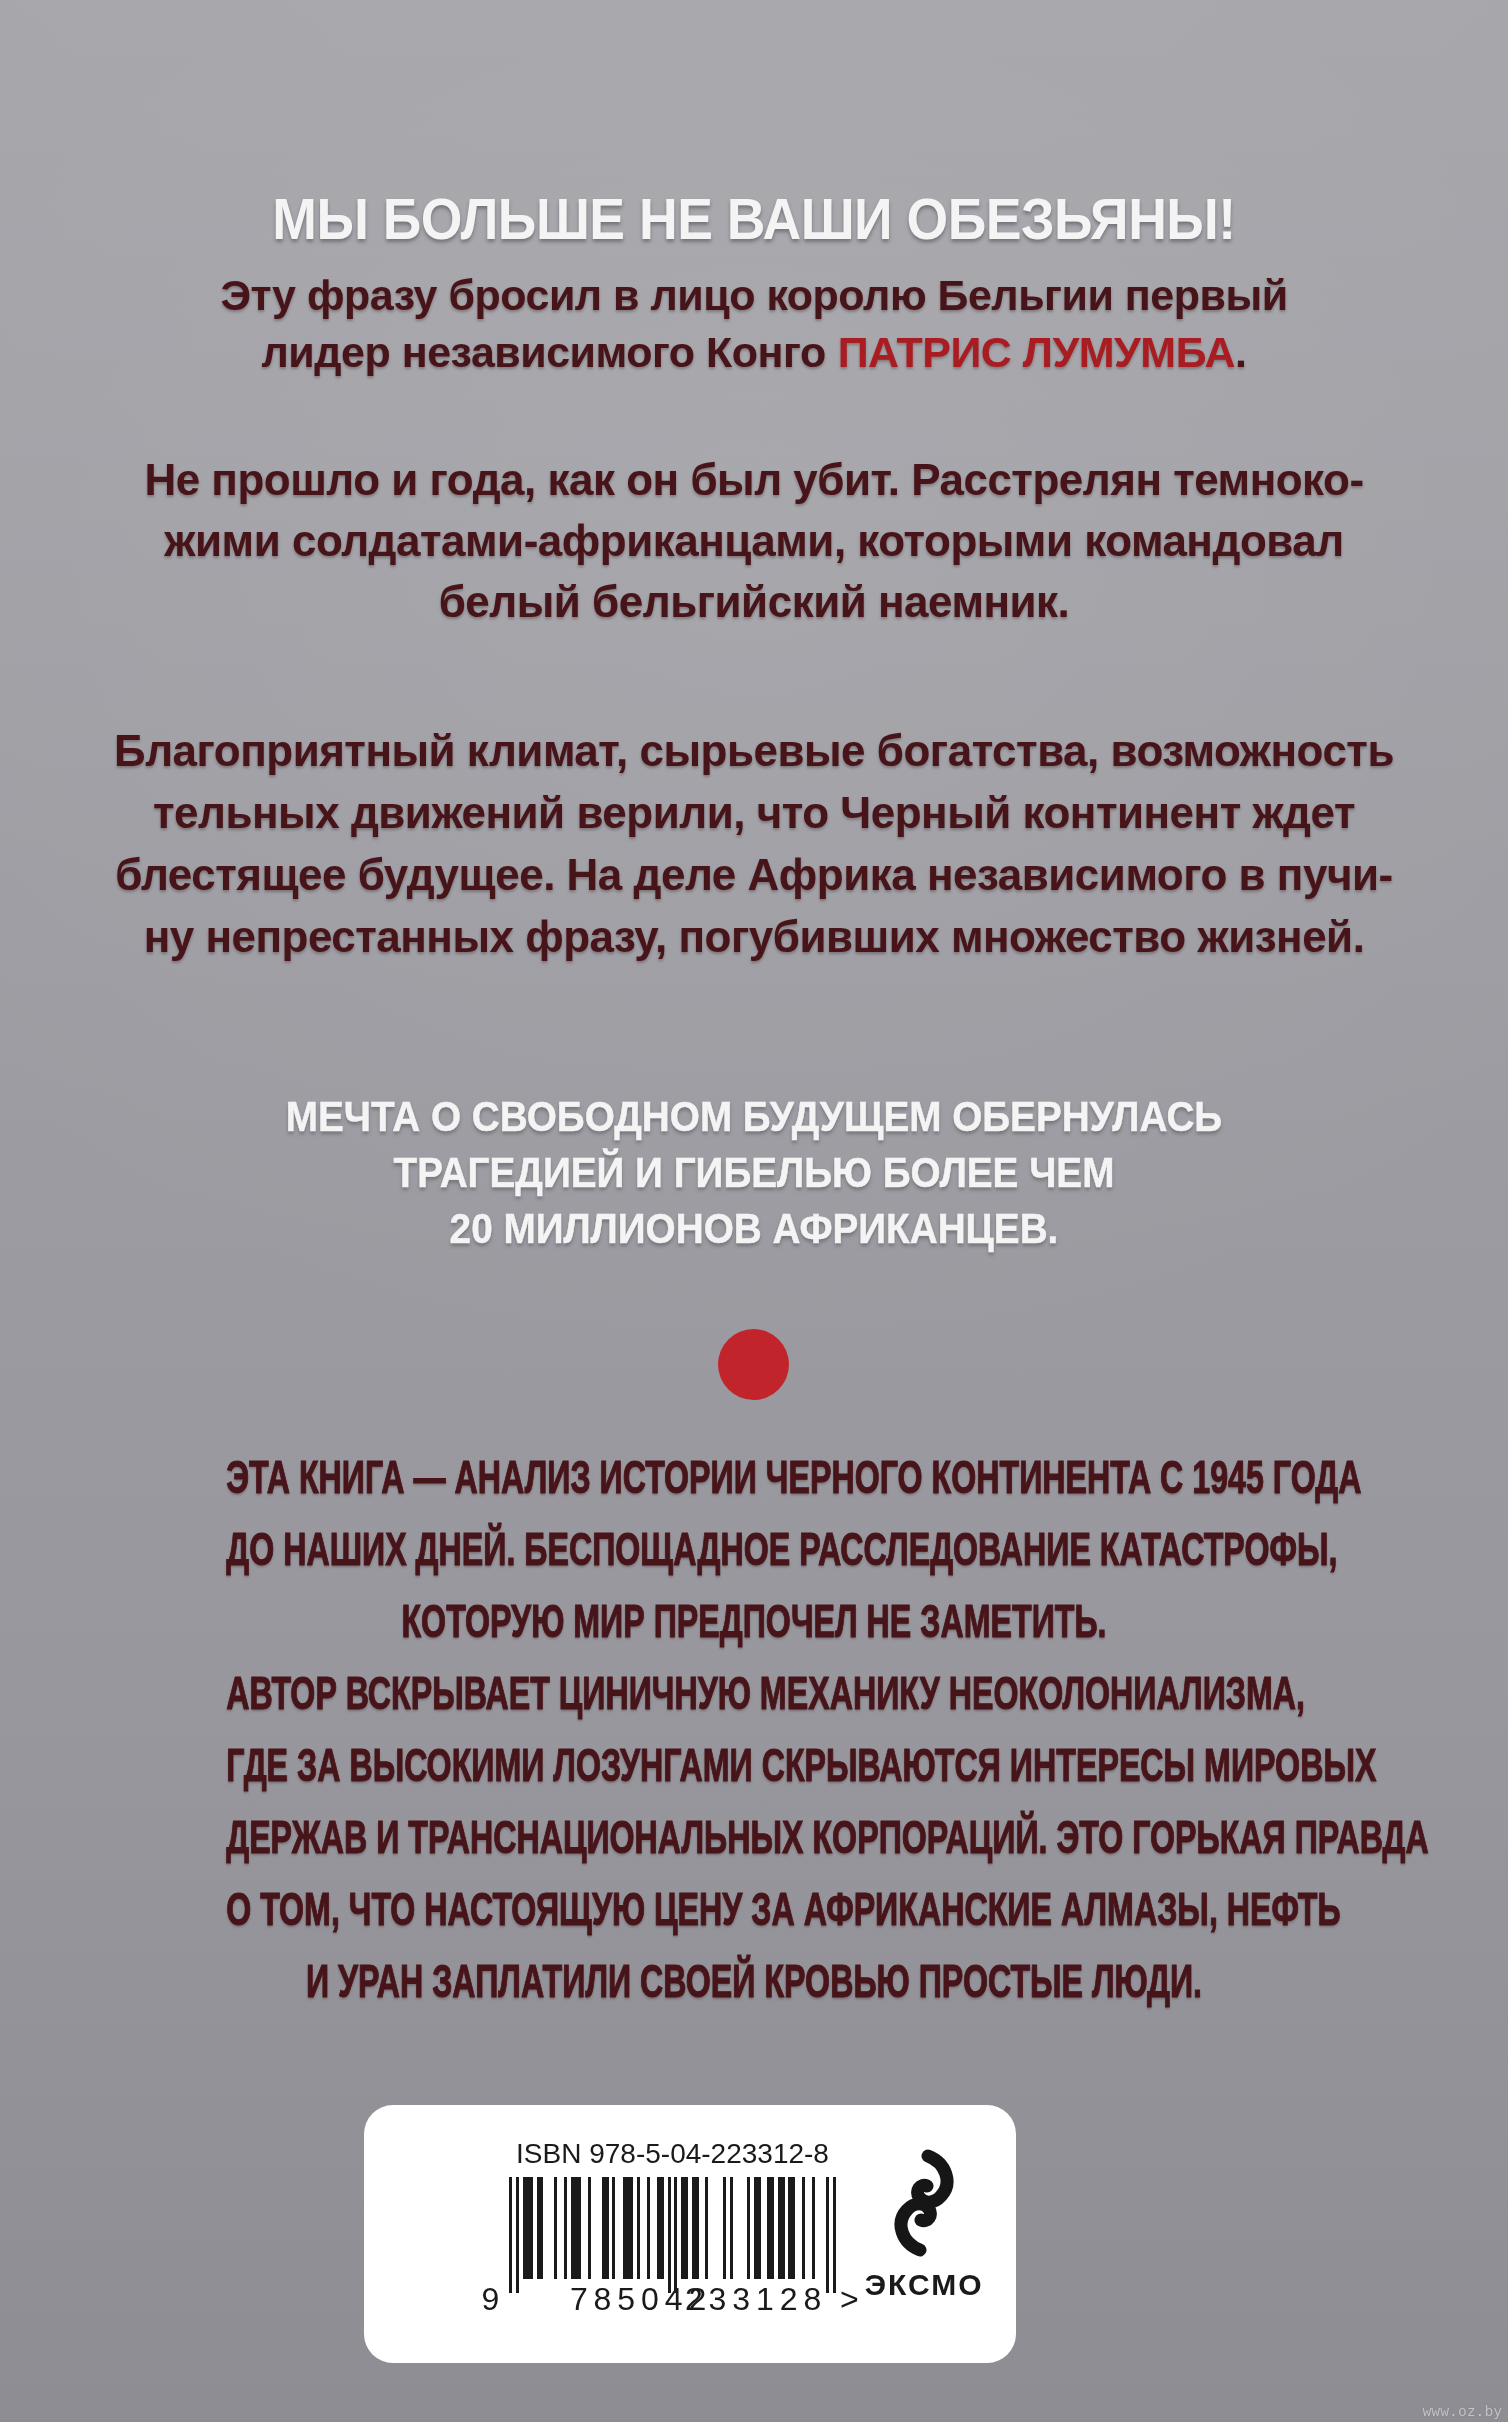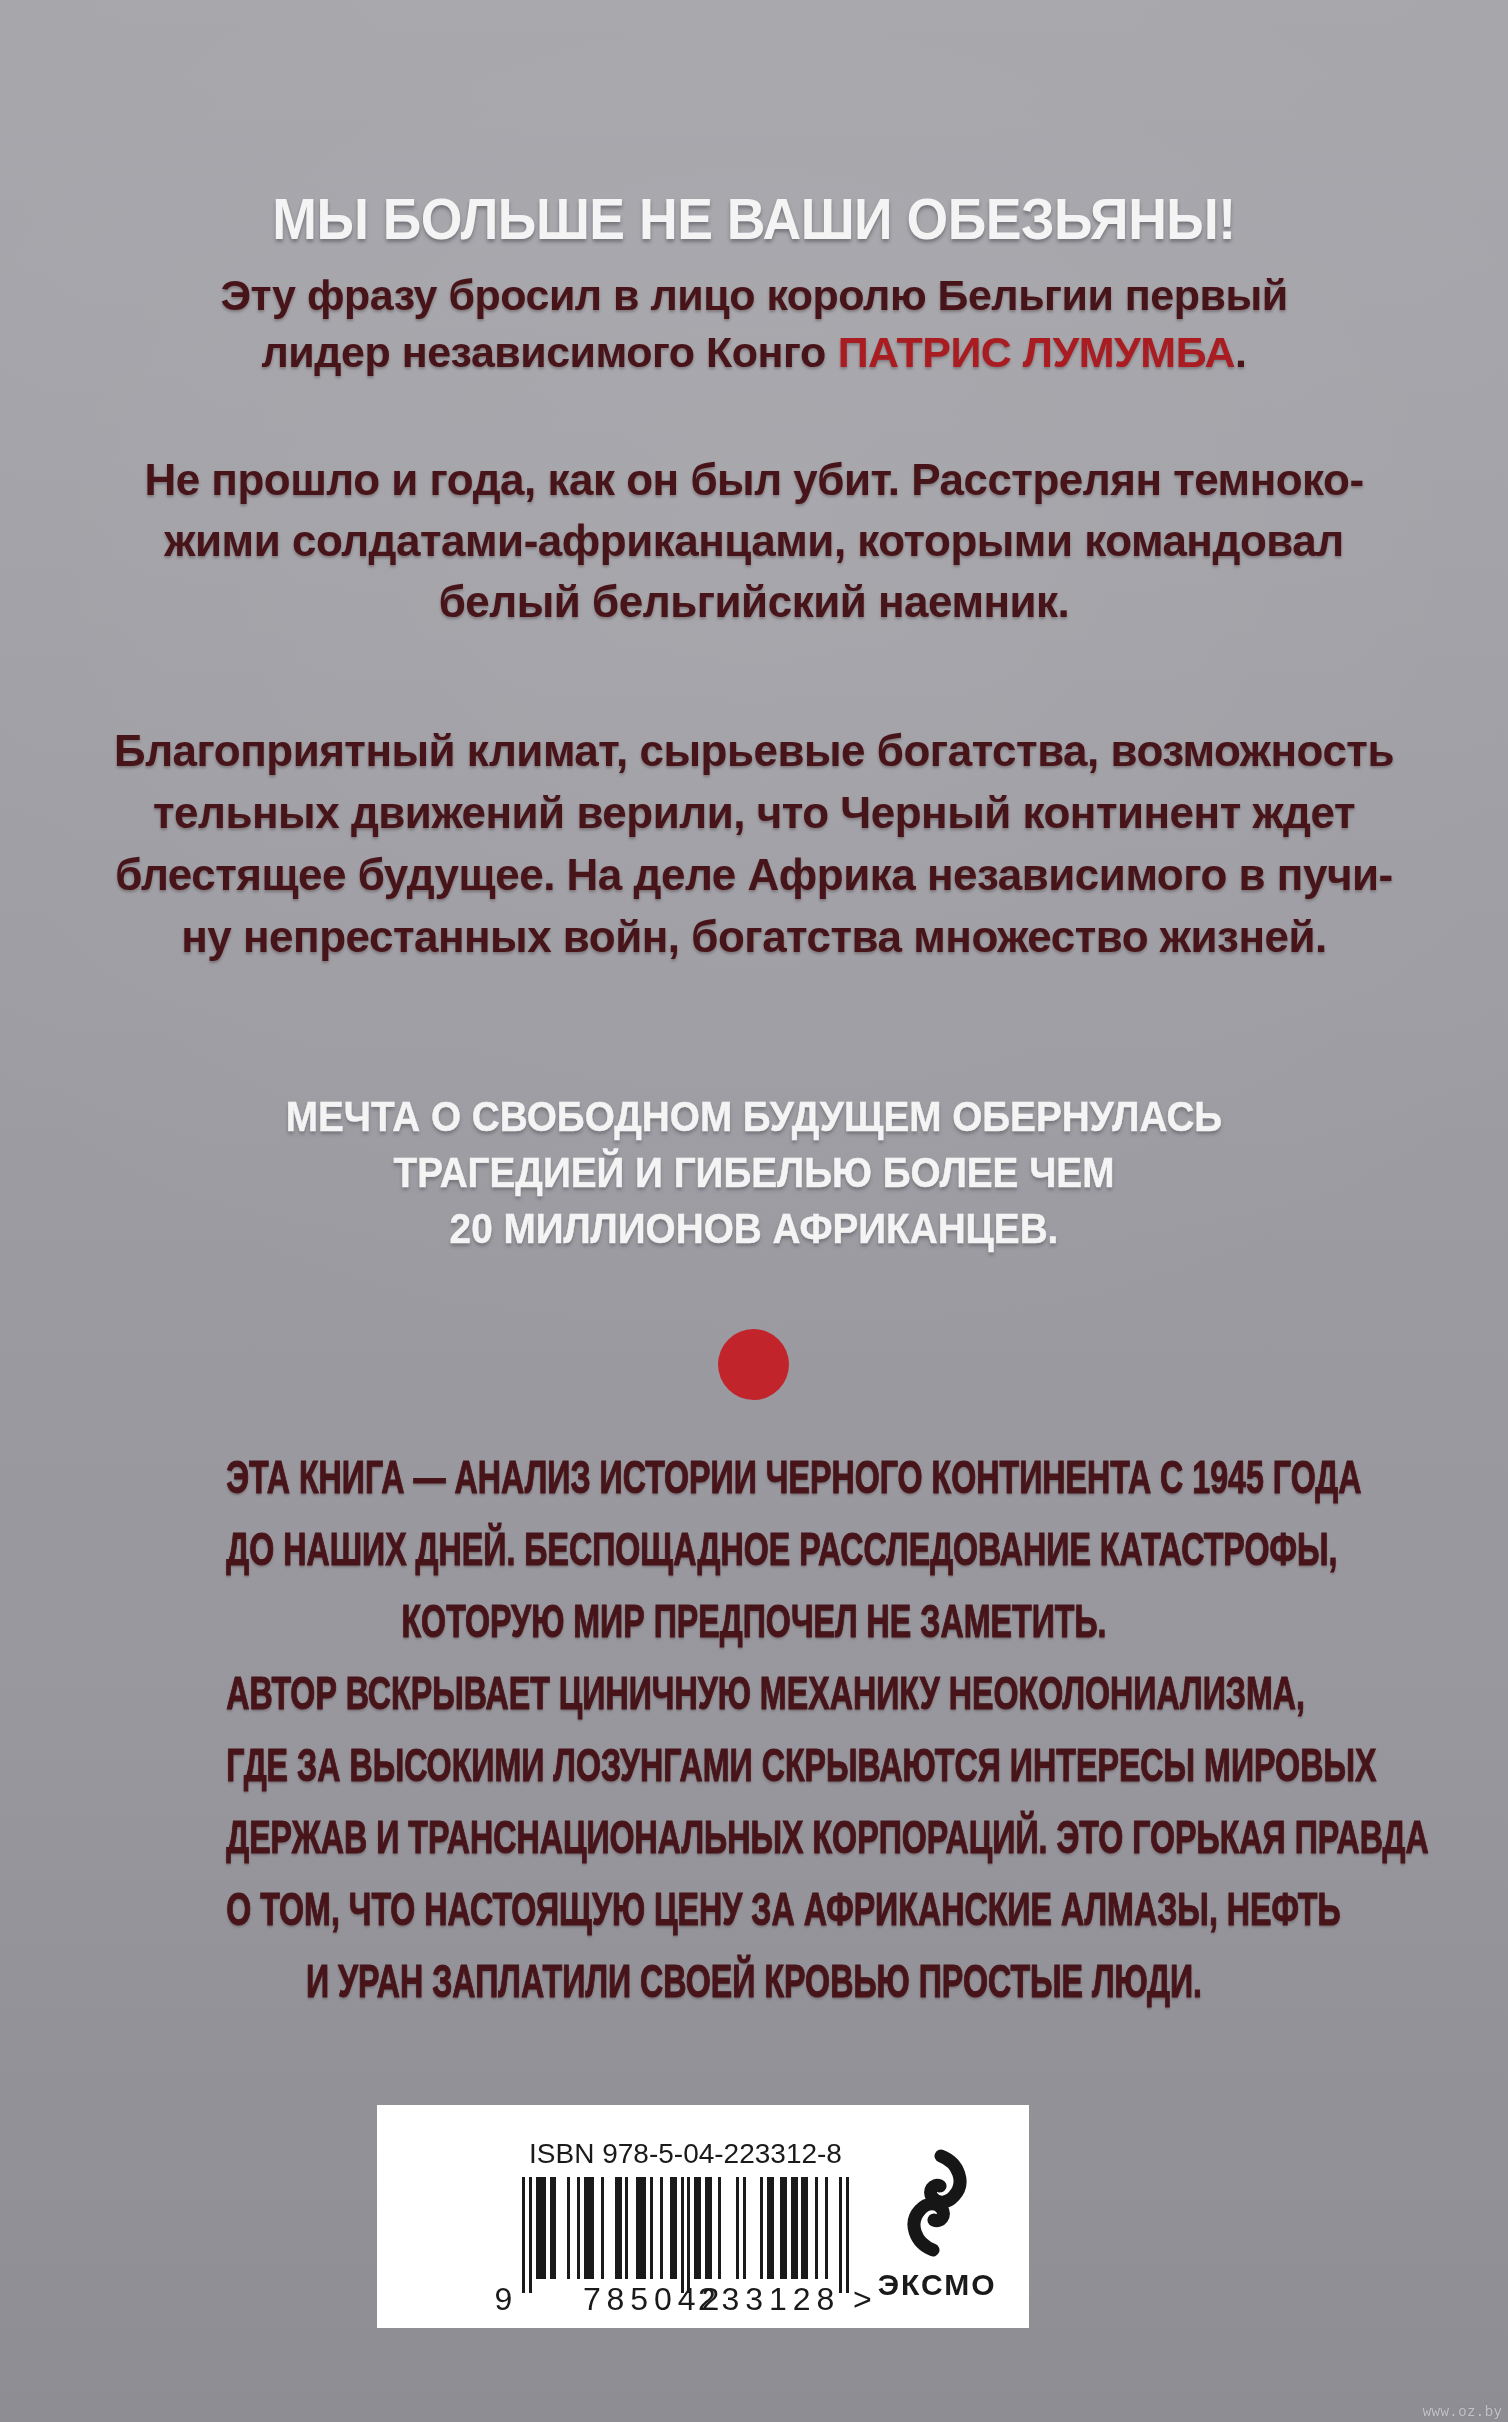--- a/index.html
+++ b/index.html
@@ -49,22 +49,23 @@
   .book-block{
     position:absolute; left:0; width:100%; top:1441px; text-align:center;
     font-size:46px; line-height:72px; font-weight:bold;
     color:var(--maroon,#47141a);
     transform:scaleX(0.70); transform-origin:50% 0;
     -webkit-text-stroke:1px var(--maroon,#47141a);
     text-shadow:0 2px 2.9px rgba(35,12,12,0.30);
   }
   
   .barcode-box{
-    position:absolute; left:377px; top:2105px; width:652px; height:223px;
+    position:absolute; left:364px; top:2105px; width:652px; height:258px;
     background:var(--barcode-box-bg,#ffffff);
+    border-radius:29px;
   }
   .bc-group{position:absolute; left:145px; top:33px; width:327px;}
   .isbn{
     text-align:center; font-size:28px; color:var(--barcode-ink,#1a1a1a);
     margin-bottom:6.9px; white-space:nowrap;
   }
   .bars{position:relative; height:116px;}
   .bars .bar{position:absolute; top:0; height:102px; background:var(--barcode-ink,#1a1a1a);}
   .bars .bar.guard{height:116px;}
   .digits{position:relative; height:35px; margin-top:-11.8px; font-size:32px; color:var(--barcode-ink,#1a1a1a);}
@@ -103,21 +104,21 @@
   <div class="body-par murder">
     <div class="line">Не прошло и года, как он был убит. Расстрелян темноко-</div>
     <div class="line">жими солдатами-африканцами, которыми командовал</div>
     <div class="line">белый бельгийский наемник.</div>
   </div>
 
   <div class="body-par africa">
     <div class="line">Благоприятный климат, сырьевые богатства, возможность</div>
     <div class="line">тельных движений верили, что Черный континент ждет</div>
     <div class="line">блестящее будущее. На деле Африка независимого в пучи-</div>
-    <div class="line">ну непрестанных войн, богатства множество жизней.</div>
+    <div class="line">ну непрестанных фразу, погубивших множество жизней.</div>
   </div>
 
   <div class="dream">
     <div class="line">МЕЧТА О СВОБОДНОМ БУДУЩЕМ ОБЕРНУЛАСЬ</div>
     <div class="line">ТРАГЕДИЕЙ И ГИБЕЛЬЮ БОЛЕЕ ЧЕМ</div>
     <div class="line">20 МИЛЛИОНОВ АФРИКАНЦЕВ.</div>
   </div>
 
   <div class="dot"></div>
 

